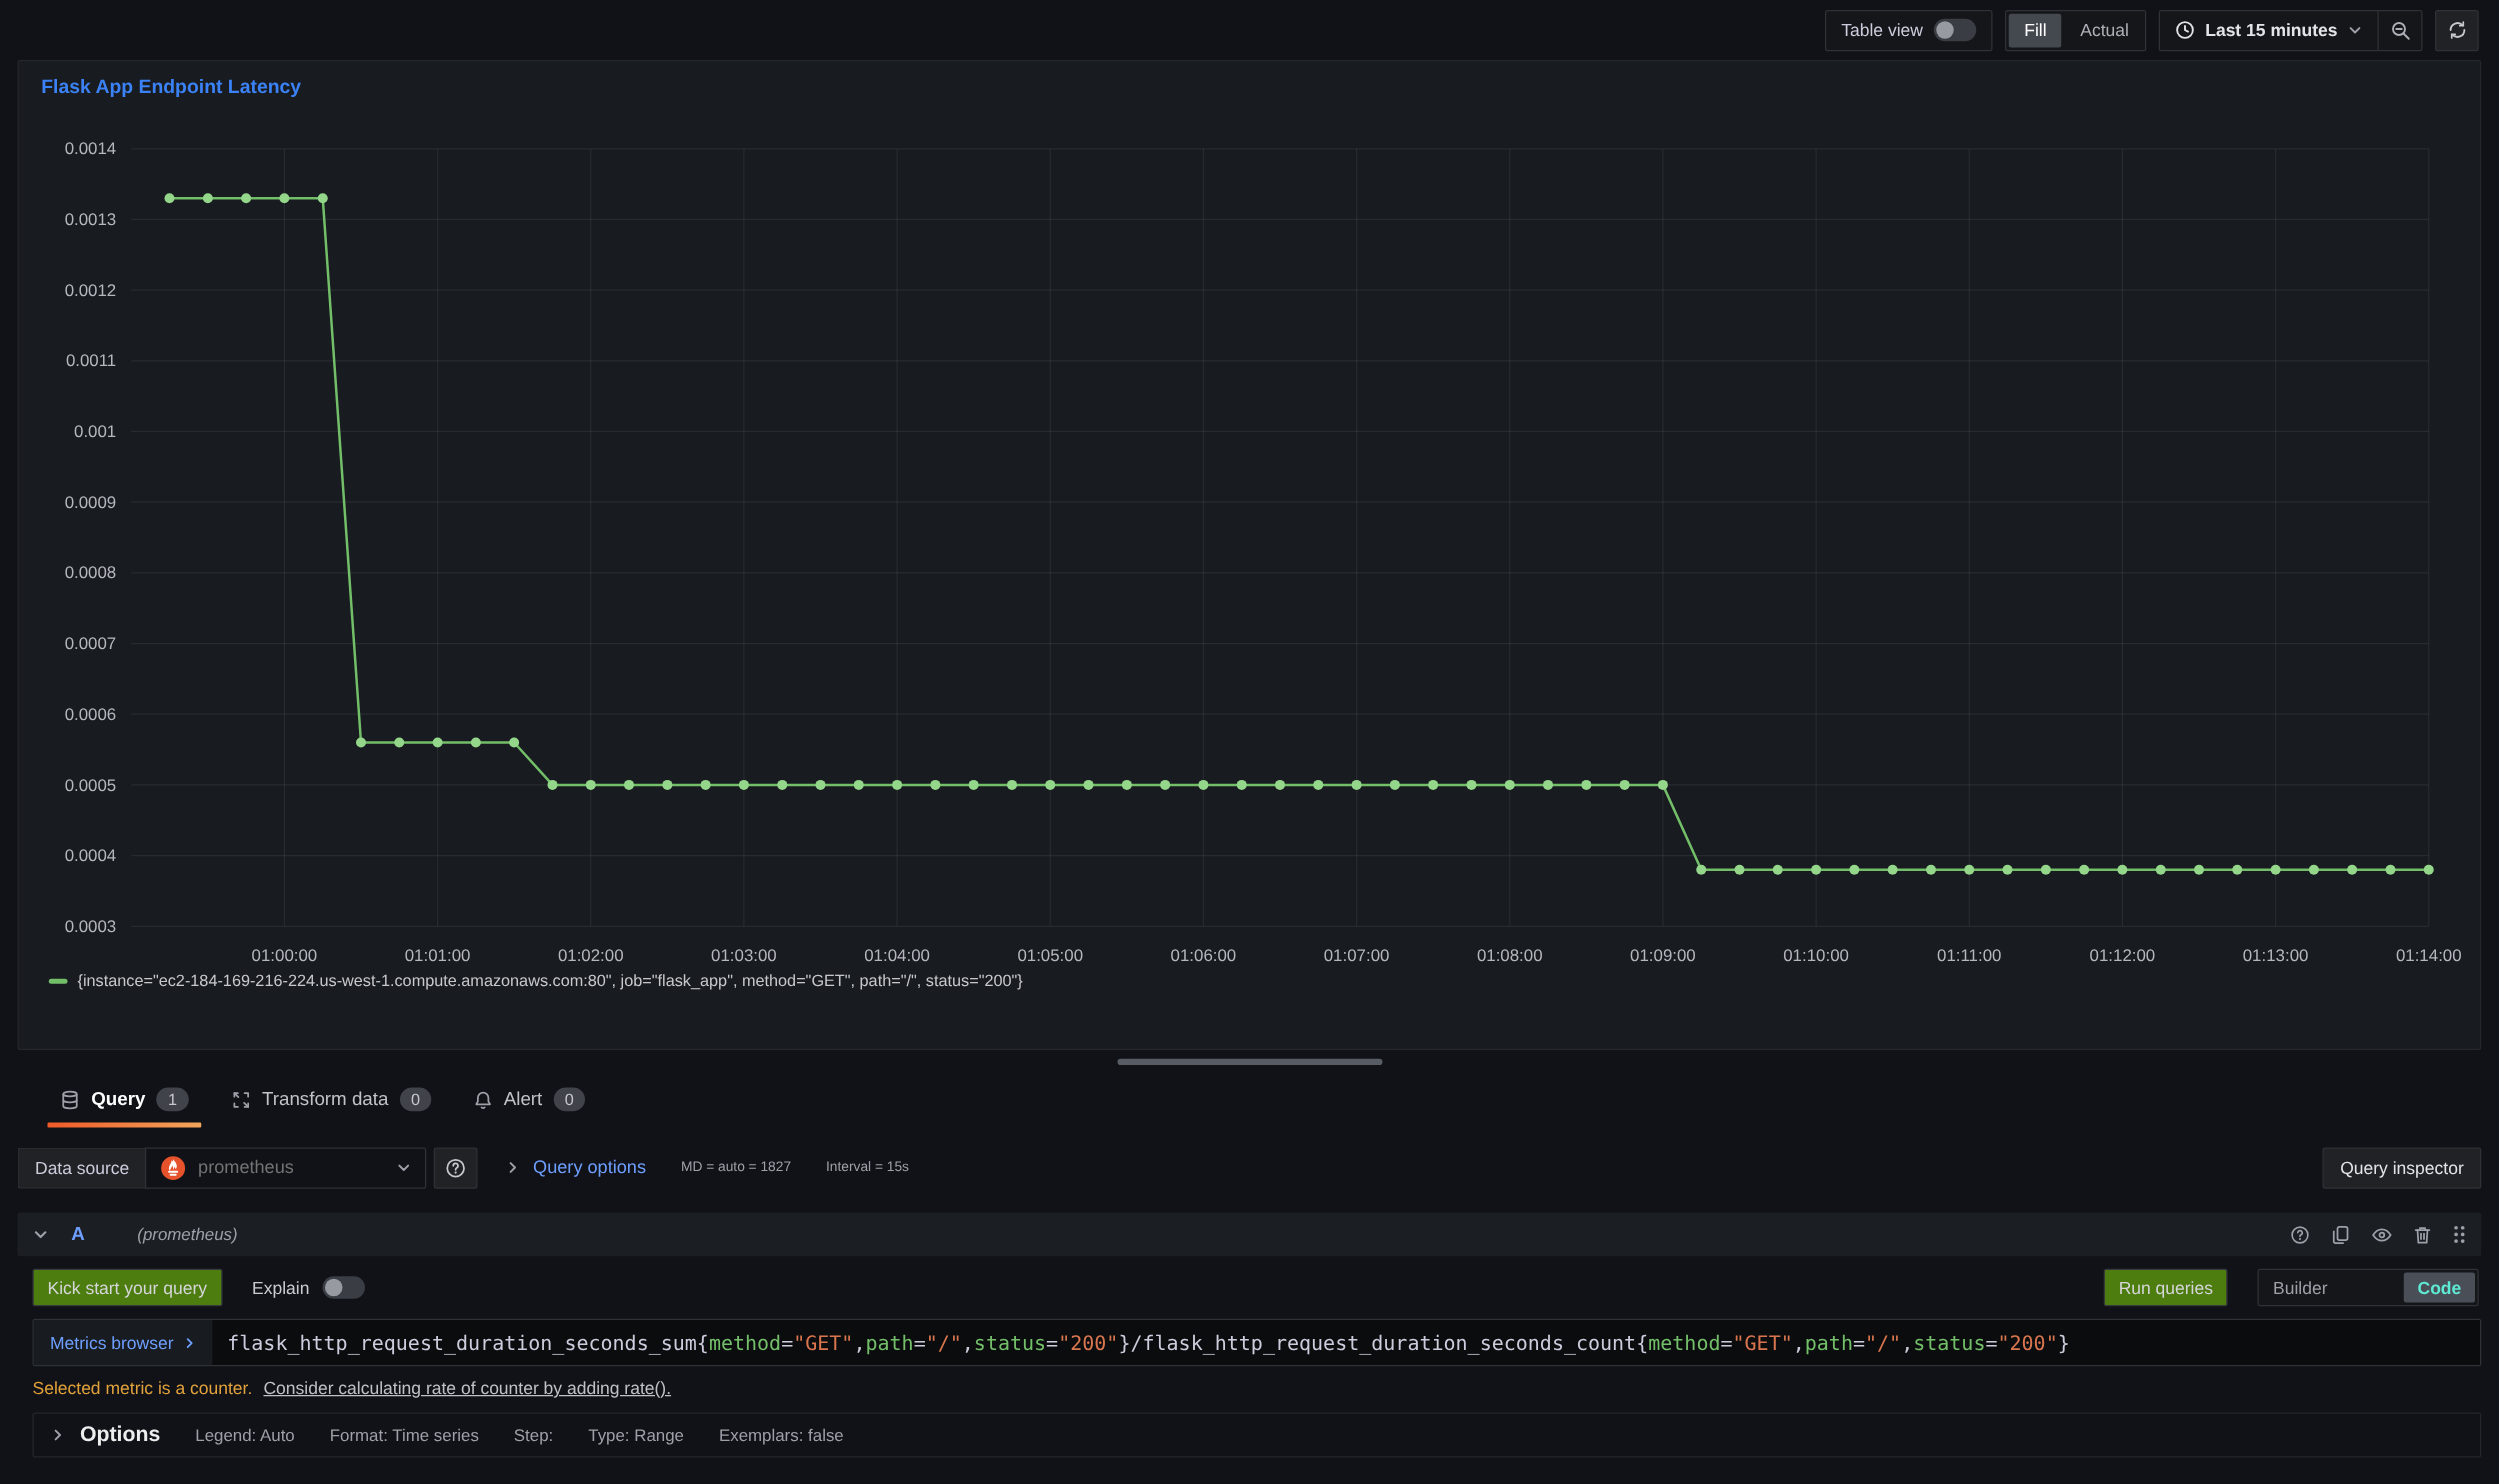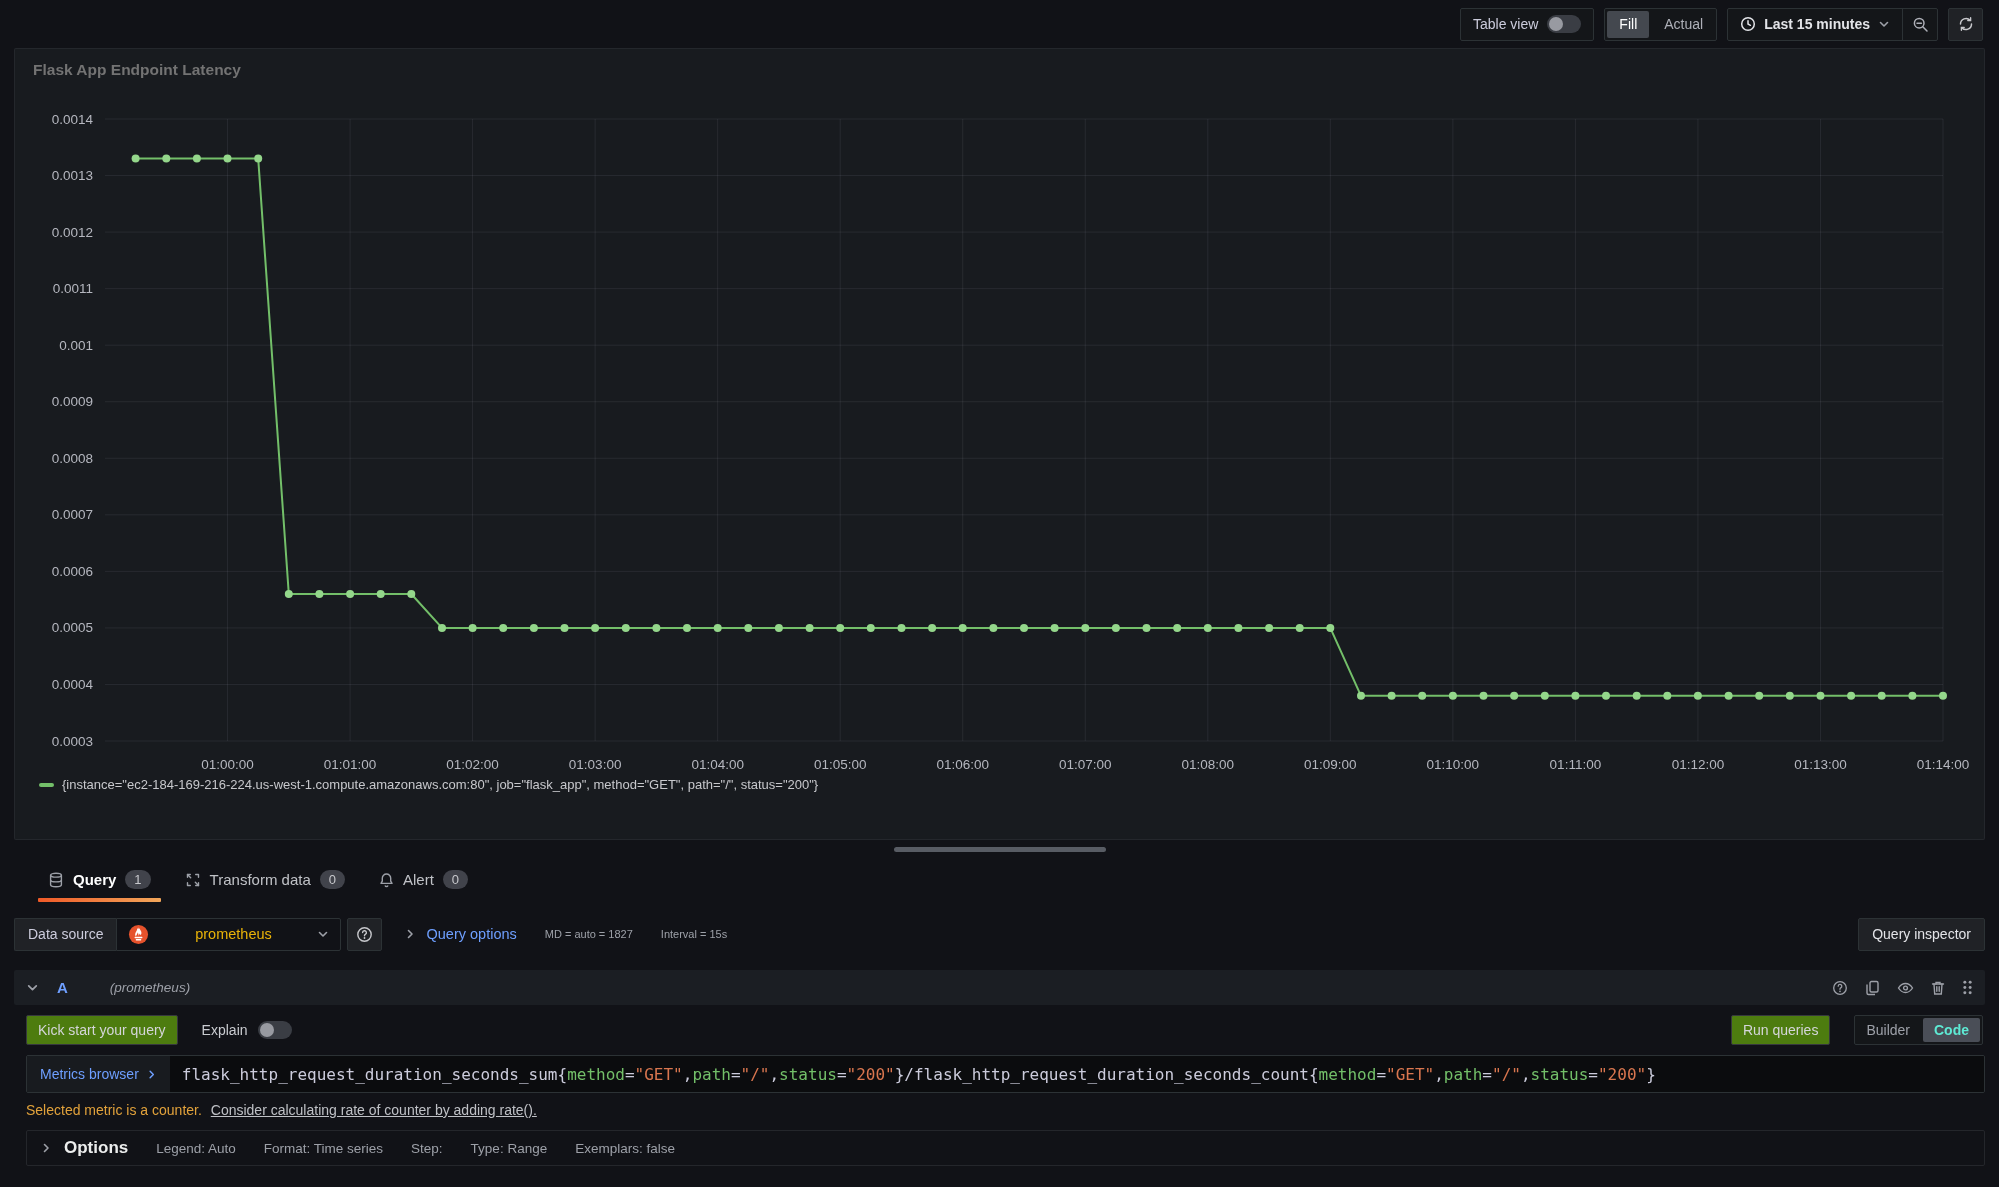--- a/index.html
+++ b/index.html
@@ -20,21 +20,21 @@
     cursor:pointer; font-family:inherit; display:flex; align-items:center; }
   .seg.active { background:#44484f; color:#ffffff; border-radius:2px; margin:2px; padding:0 12px; }
   .time-btn { gap:8px; padding:0 12px; font-size:14px; font-weight:700; color:#e3e4e8; cursor:pointer; }
   .icon-btn { width:35px; justify-content:center; color:#aeb0b8; cursor:pointer; border-left:1px solid #2c3235; }
   .lone-btn { width:35px; height:33px; border:1px solid #2c3235; border-radius:2px;
     background:#202226; display:flex; align-items:center; justify-content:center; color:#c7c8cc; cursor:pointer; }
 
   
   .panel { margin:0 14px; height:792px; background:#181b1f; border:1px solid rgba(204,204,220,.07);
     border-radius:2px; padding:8px 10px 0 10px; }
-  .panel-title { font-size:15.5px; font-weight:600; color:#737373; padding:4px 0 2px 8px; }
+  .panel-title { font-size:15.5px; font-weight:600; color:#3b82f6; padding:4px 0 2px 8px; }
   .legend-row { display:flex; align-items:center; gap:8px; padding-left:14px; margin-top:-6px; }
   .legend-dash { width:15px; height:4px; border-radius:2px; background:#73bf69; }
   .legend-text { font-size:13px; color:#c7c8cc; }
   .ytick { font-size:13.5px; fill:#b5b7bf; font-family:"Liberation Sans",sans-serif; }
   .xtick { font-size:13.5px; fill:#b5b7bf; font-family:"Liberation Sans",sans-serif; }
   .grid { stroke:rgba(204,204,220,.09); stroke-width:1; }
 
   .resize-handle { width:212px; height:5px; border-radius:3px; background:#585c64; margin:7px auto 4px auto; cursor:row-resize; }
 
   
@@ -47,21 +47,21 @@
     border-radius:10px; padding:1px 9px; line-height:17px; }
   .tab-underline { height:4px; border-radius:1px; background:transparent; }
   .tab.active .tab-underline { background:linear-gradient(90deg,#f05a28,#f2a65a); }
 
   
   .ds-row { display:flex; align-items:center; margin:10px 14px 0 14px; height:44px; gap:0; }
   .ds-label { background:#202226; border:1px solid #2c3235; border-right:none; border-radius:2px 0 0 2px;
     height:33px; display:flex; align-items:center; padding:0 13px; font-size:14px; color:#ccccdc; }
   .ds-picker { background:#111217; border:1px solid #2c3235; border-radius:0 2px 2px 0; height:33px;
     display:flex; align-items:center; gap:9px; padding:0 11px; width:225px; cursor:pointer; }
-  .ds-picker .name { font-size:14.5px; color:#eab308; flex:1; text-align:center; }
+  .ds-picker .name { font-size:14.5px; color:#737373; flex:1; text-align:left; }
   .ds-help { margin-left:6px; width:35px; height:33px; background:#202226; border:1px solid #2c3235;
     border-radius:2px; display:flex; align-items:center; justify-content:center; color:#c7c8cc; cursor:pointer; }
   .qo-collapse { display:flex; align-items:center; gap:10px; margin-left:22px; cursor:pointer; color:#9da0a8; }
   .qo-label { color:#6e9fff; font-size:14.5px; font-weight:500; }
   .qo-summary { font-size:11px; color:#9da0a8; margin-left:28px; }
   .spacer { flex:1; }
   .btn { background:#202226; border:1px solid #2c3235; border-radius:2px; height:33px;
     display:flex; align-items:center; padding:0 13px; font-size:14px; font-weight:500;
     color:#e3e4e8; cursor:pointer; font-family:inherit; }
 
@@ -74,21 +74,21 @@
   .ds-hint { color:#9da0a8; font-size:13.5px; font-style:italic; margin-left:42px; }
   .hdr-icons { display:flex; align-items:center; gap:17px; color:#9da0a8; }
   .hdr-icons > span { display:flex; cursor:pointer; }
 
   .qrow-toolbar { display:flex; align-items:center; margin:10px 0 0 12px; gap:24px; }
   .small-btn { background:#4d7c0f; border:1px solid #36383e; border-radius:2px; height:30px;
     display:flex; align-items:center; padding:0 11px; font-size:14px; font-weight:500; color:#d5d6da;
     cursor:pointer; font-family:inherit; }
   .explain { display:flex; align-items:center; gap:10px; font-size:14px; color:#c9cbd0; }
   .bc-group { display:flex; align-items:center; height:30px; border:1px solid #2c3235; border-radius:2px;
-    background:#141619; margin-right:2px; }
+    background:#141619; margin-right:2px;gap:48px; }
   .bc { padding:0 11px; font-size:14px; color:#9da0a8; cursor:pointer; display:flex; align-items:center; height:100%; }
   .bc.active { background:#4a4e57; color:#5eead4; border-radius:2px; margin:2px; height:24px; font-weight:600; }
 
   .query-field { display:flex; align-items:stretch; margin:10px 0 0 12px; border:1px solid #2c3235;
     border-radius:2px; overflow:hidden; height:38px; }
   .metrics-browser { background:#181b1f; display:flex; align-items:center; gap:7px; padding:0 13px;
     color:#6e9fff; font-size:14px; font-weight:500; cursor:pointer; white-space:nowrap; }
   .expr-box { background:#0b0c0e; flex:1; display:flex; align-items:center; padding:0 12px;
     font-family:"DejaVu Sans Mono", monospace; font-size:16px; white-space:nowrap; overflow:hidden; cursor:text; }
   .tok-metric { color:#ccccdc; } .tok-punct { color:#ccccdc; }

